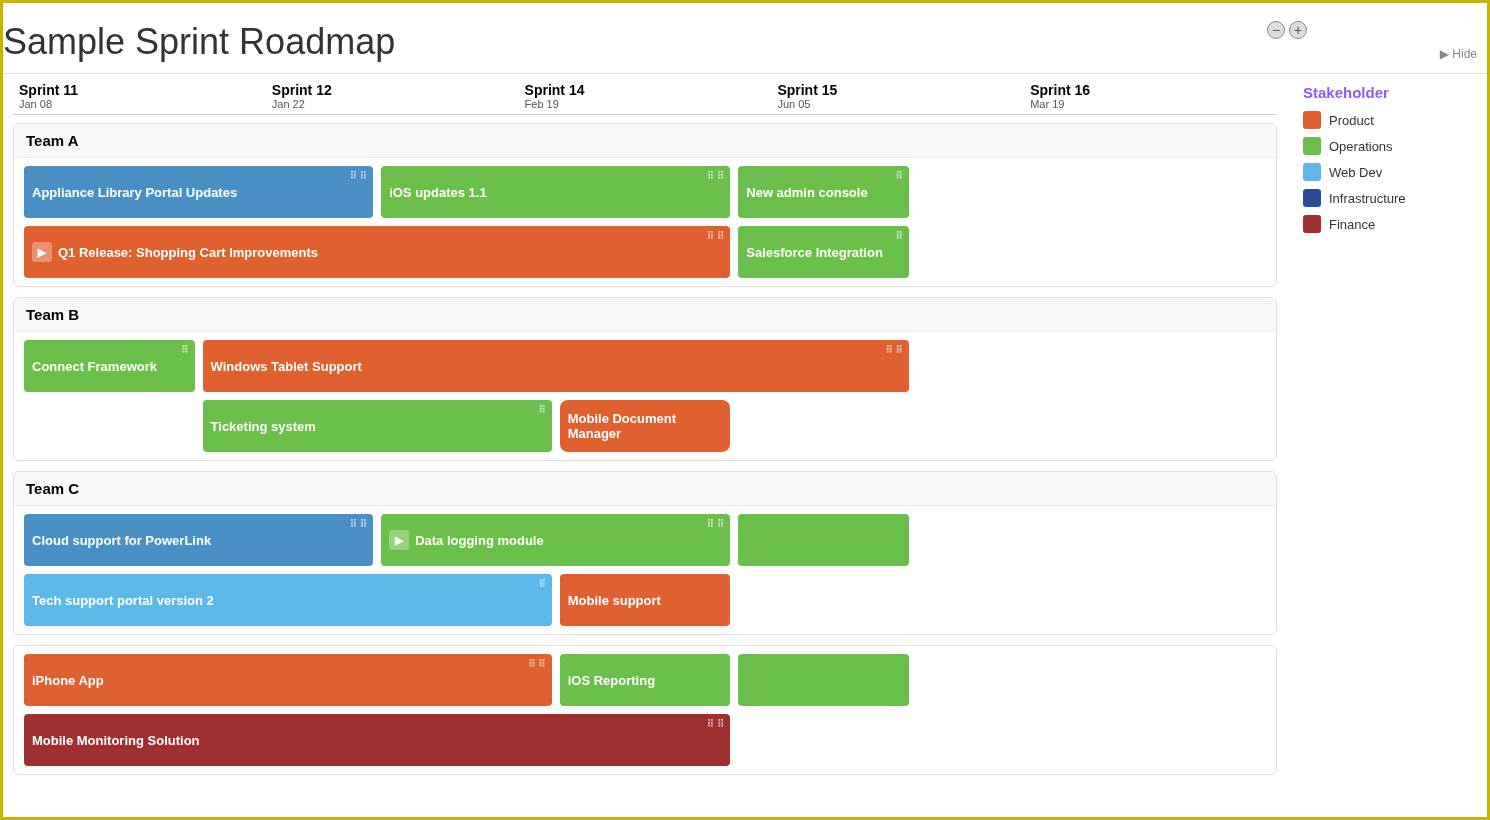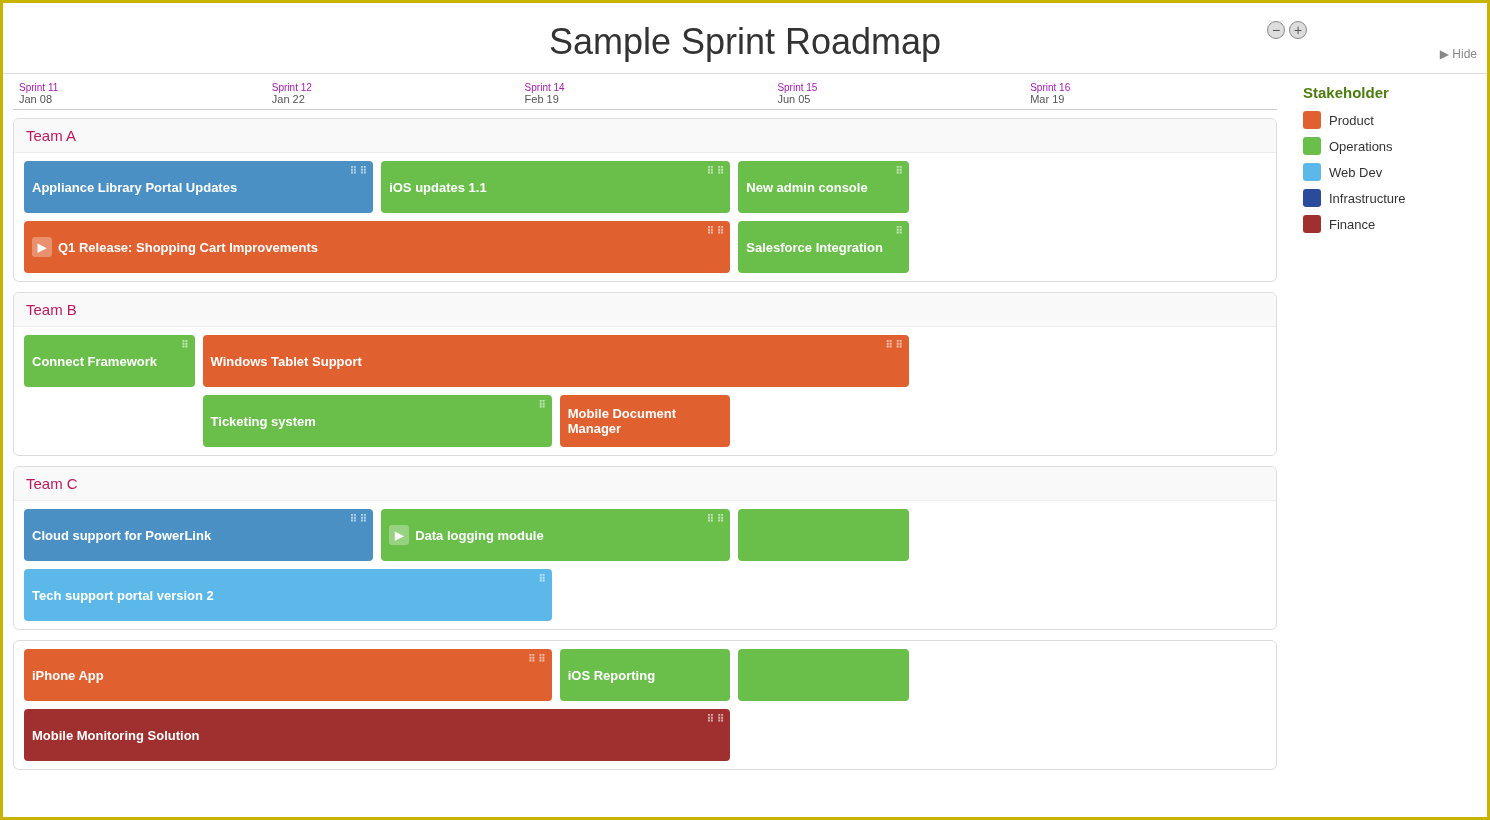--- a/index.html
+++ b/index.html
@@ -11,21 +11,20 @@
       overflow-x: hidden;
     }
     .outer-border {
       border: 3px solid #c8b400;
       margin: 0;
       background: #fff;
       position: relative;
       min-height: 820px;
     }
     .page-title {
-      text-align: center;
       font-size: 36px;
       font-weight: normal;
       color: #333;
       padding: 18px 0 10px 0;
       border-bottom: 1px solid #ddd;
     }
     .controls-row {
       position: absolute;
       top: 18px;
       right: 180px;
@@ -73,40 +72,40 @@
       border-bottom: 1px solid #ccc;
       margin-bottom: 8px;
       padding: 8px 0 4px 0;
     }
     .sprint-col {
       flex: 1;
       text-align: left;
       padding-left: 6px;
     }
     .sprint-name {
-      font-size: 10px;
-      color: #a21caf;
-      font-weight: normal;
+      font-size: 14px;
+      color: #000000;
+      font-weight: bold;
     }
     .sprint-date {
       font-size: 11px;
       color: #555;
     }
     
     .team-group {
       border: 1px solid #ddd;
       border-radius: 6px;
       margin-bottom: 10px;
       background: #fff;
       overflow: hidden;
     }
     .team-header {
       font-size: 15px;
-      font-weight: normal;
-      color: #be185d;
+      font-weight: bold;
+      color: #000000;
       padding: 8px 12px;
       background: #f9f9f9;
       border-bottom: 1px solid #eee;
     }
     .team-rows {
       padding: 8px 8px;
       display: flex;
       flex-direction: column;
       gap: 8px;
     }
@@ -151,21 +150,21 @@
     }
     
     .sidebar {
       width: 200px;
       padding: 10px 16px;
       flex-shrink: 0;
     }
     .stakeholder-title {
       font-size: 15px;
       font-weight: bold;
-      color: #4d7c0f;
+      color: #8b5cf6;
       margin-bottom: 10px;
     }
     .stakeholder-item {
       display: flex;
       align-items: center;
       gap: 8px;
       margin-bottom: 8px;
       font-size: 13px;
       color: #333;
     }
@@ -277,21 +276,21 @@
           </div>
 
           <div style="display:grid; grid-template-columns: repeat(7,1fr); height:52px; gap:4px;">
             <div style="grid-column: 2 / span 2; display:flex; align-items:stretch;">
               <div class="bar bar-green" style="width:100%; position:relative;">
                 <span>Ticketing system</span>
                 <div class="bar-drag-handle">⠿</div>
               </div>
             </div>
             <div style="grid-column: 4 / span 1; display:flex; align-items:stretch;">
-              <div class="bar bar-orange" style="width:100%; position:relative;">
+              <div class="bar bar-orange" style="width:100%; position:relative;border-radius:8px;">
                 <span>Mobile Document Manager</span>
               </div>
             </div>
           </div>
         </div>
       </div>
 
       <div class="team-group">
         <div class="team-header">Team C</div>
         <div class="team-rows">
@@ -317,20 +316,25 @@
             </div>
           </div>
 
           <div style="display:grid; grid-template-columns: repeat(7,1fr); height:52px; gap:4px;">
             <div style="grid-column: 1 / span 3; display:flex; align-items:stretch;">
               <div class="bar bar-lightblue" style="width:100%; position:relative;">
                 <span>Tech support portal version 2</span>
                 <div class="bar-drag-handle">⠿</div>
               </div>
             </div>
+            <div style="grid-column: 4 / span 1; display:flex; align-items:stretch;">
+              <div class="bar bar-orange" style="width:100%; position:relative;">
+                <span>Mobile support</span>
+              </div>
+            </div>
           </div>
         </div>
       </div>
 
       <div class="team-group">
         <div class="team-rows">
 
           <div style="display:grid; grid-template-columns: repeat(7,1fr); height:52px; gap:4px;">
             <div style="grid-column: 1 / span 3; display:flex; align-items:stretch;">
               <div class="bar bar-orange" style="width:100%; position:relative;">

